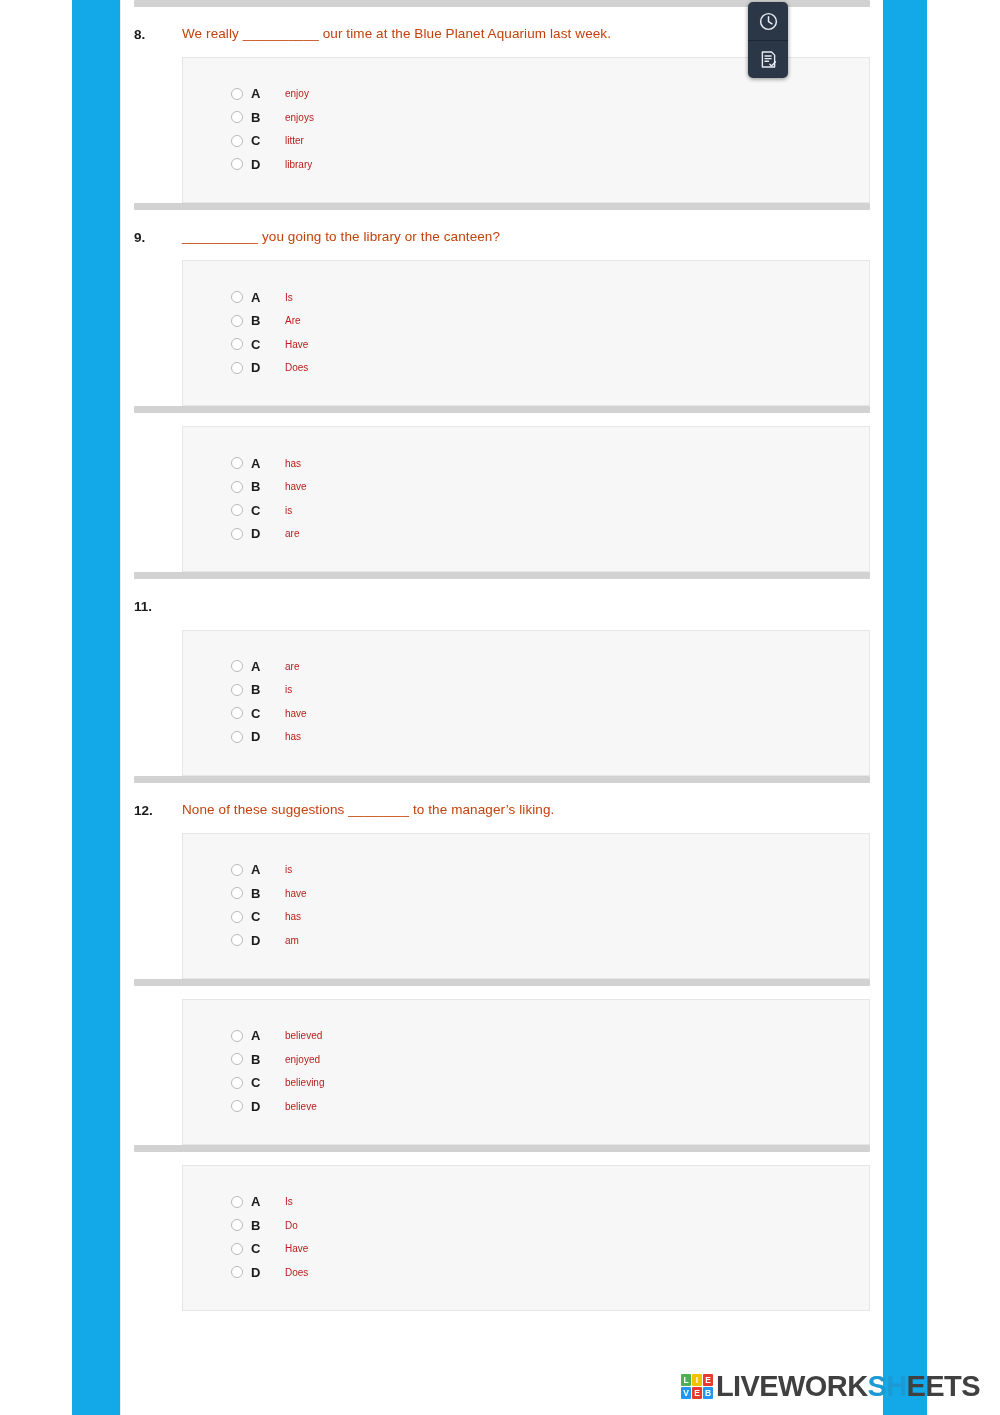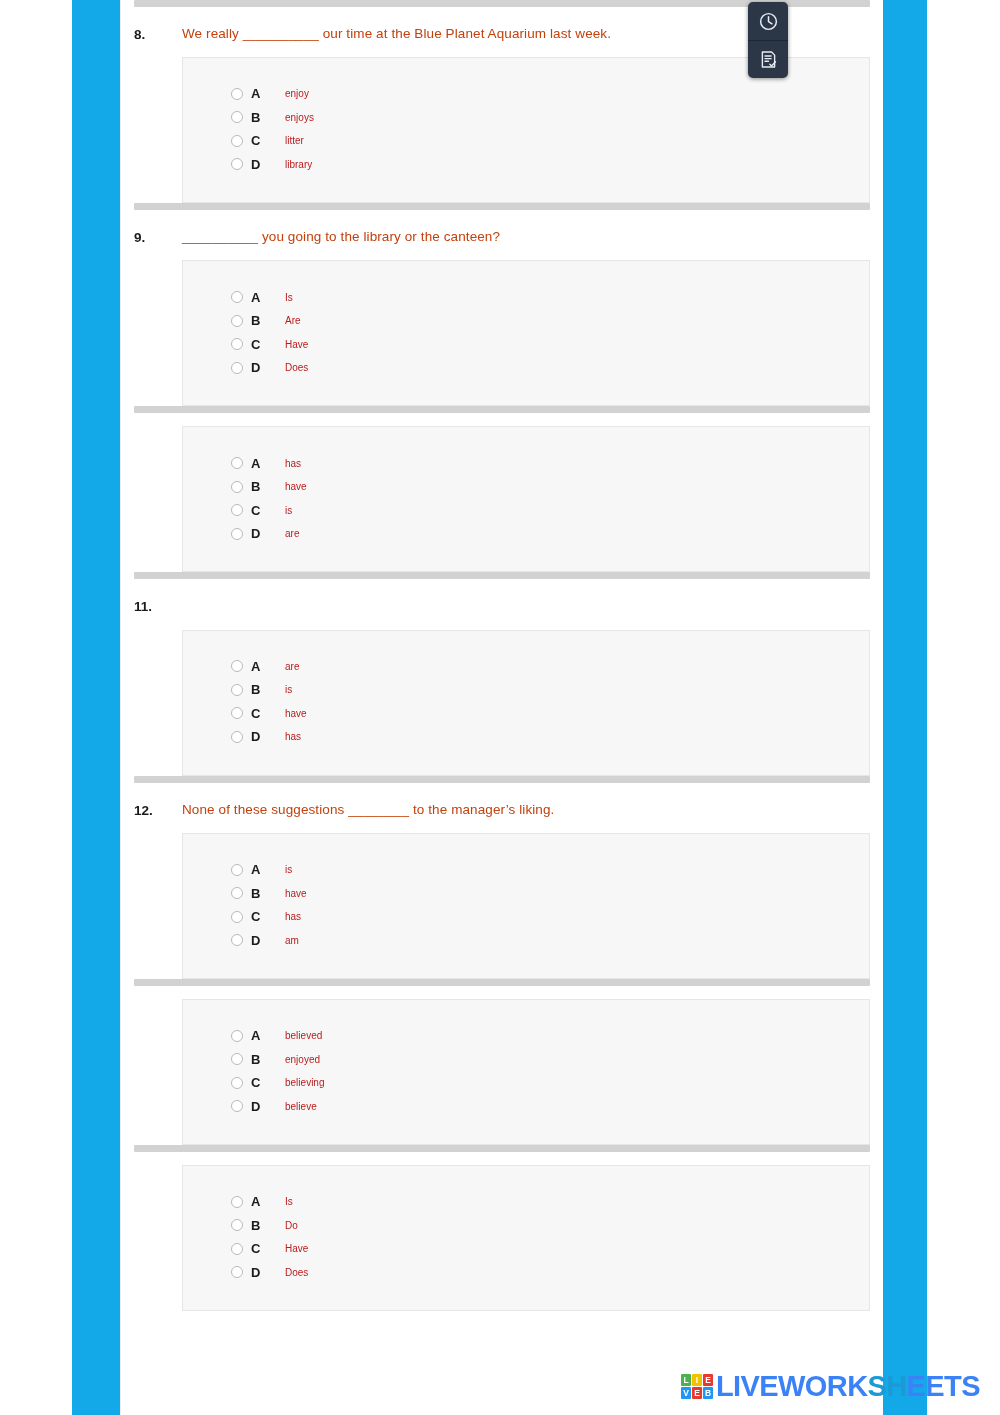--- a/index.html
+++ b/index.html
@@ -169,21 +169,21 @@
     font-family: "Liberation Sans", sans-serif;
   }
   .lw-word {
     font-size: 29px;
     font-weight: bold;
     letter-spacing: -0.6px;
     font-family: "Liberation Sans", sans-serif;
     line-height: 1;
     white-space: nowrap;
   }
-  .lw-word .dark { color: #3b82f6; }
+  .lw-word .dark { color: #404040; }
   .lw-word .light { color: #1c9ad6; }
 </style>
 </head>
 <body>
 
 <div class="page">
 
   <div class="band band-left"></div>
   <div class="band band-right"></div>
 

